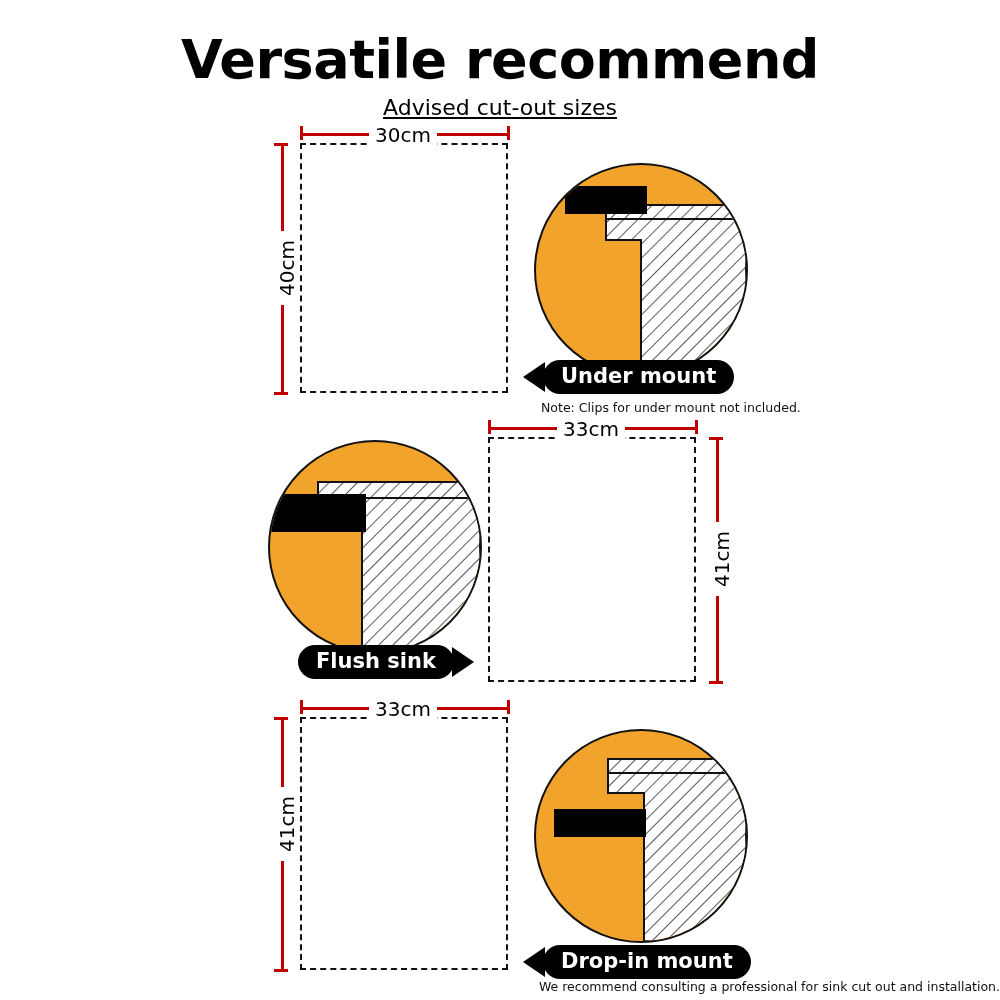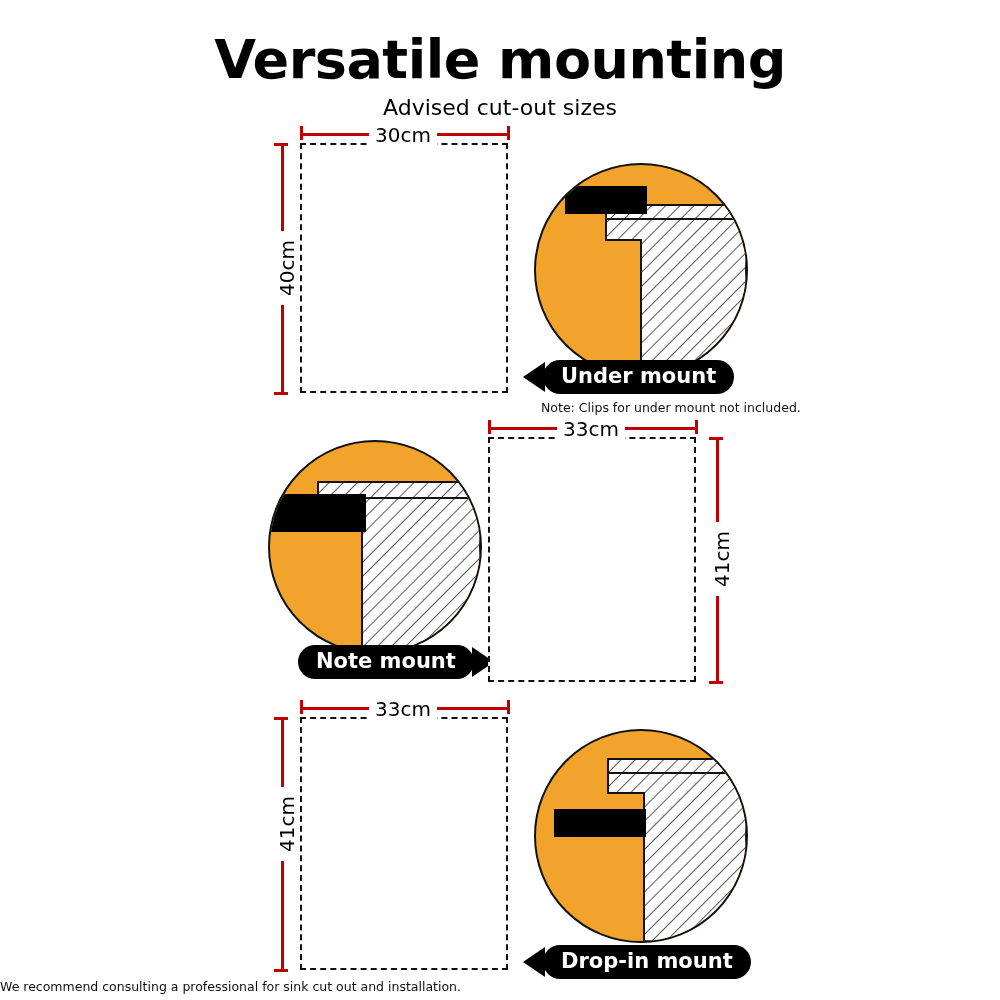--- a/index.html
+++ b/index.html
@@ -28,20 +28,21 @@
     font-family: "DejaVu Sans", "Liberation Sans", sans-serif;
   }
   .subtitle {
     position: absolute;
     top: 95px;
     left: 0;
     width: 1000px;
     text-align: center;
     font-size: 22px;
     font-family: "DejaVu Sans", "Liberation Sans", sans-serif;
+    text-decoration: underline;
   }
 
   
   .cutout {
     position: absolute;
     border: 2px dashed #111111;
     background: #ffffff;
     box-sizing: border-box;
   }
 
@@ -132,29 +133,29 @@
     position: absolute;
     font-size: 12.5px;
     color: #111111;
     white-space: nowrap;
   }
   .footer-note {
     position: absolute;
     bottom: 6px;
     left: 0;
     width: 1000px;
-    text-align: left;
+    text-align: right;
     font-size: 12.5px;
     color: #111111;
   }
 </style>
 </head>
 <body>
 
-<div class="title">Versatile mounting</div>
+<div class="title">Versatile recommend</div>
 <div class="subtitle">Advised cut-out sizes</div>
 
 <div class="cutout" style="left:300px; top:143px; width:208px; height:250px;"></div>
 
 <div class="dim-h" style="left:300px; top:133px; width:208px;"></div>
 <div class="dim-cap-h" style="left:300px; top:126px;"></div>
 <div class="dim-cap-h" style="left:507px; top:126px;"></div>
 <div class="dim-label" style="left:369px; top:123px;text-align:right;">30cm</div>
 
 <div class="dim-v" style="left:281px; top:143px; height:250px;"></div>
@@ -196,21 +197,21 @@
       </pattern>
     </defs>
     <path d="M48 40 L210 40 L210 210 L92 210 L92 86 L48 86 Z" fill="url(#hatchB)" stroke="#111111" stroke-width="2"></path>
     <rect x="48" y="40" width="162" height="16" fill="url(#hatchB)" stroke="#111111" stroke-width="2"></rect>
 
     <rect x="0" y="52" width="96" height="38" fill="#000000"></rect>
   </svg>
 </div>
 
 <div class="badge" style="left:298px; top:645px;">
-  <span class="pill">Note mount</span>
+  <span class="pill">Flush sink</span>
   <span class="arrow-right"></span>
 </div>
 
 <div class="cutout" style="left:488px; top:437px; width:208px; height:245px;"></div>
 
 <div class="dim-h" style="left:488px; top:427px; width:208px;"></div>
 <div class="dim-cap-h" style="left:488px; top:420px;"></div>
 <div class="dim-cap-h" style="left:695px; top:420px;"></div>
 <div class="dim-label" style="left:557px; top:417px;">33cm</div>
 

